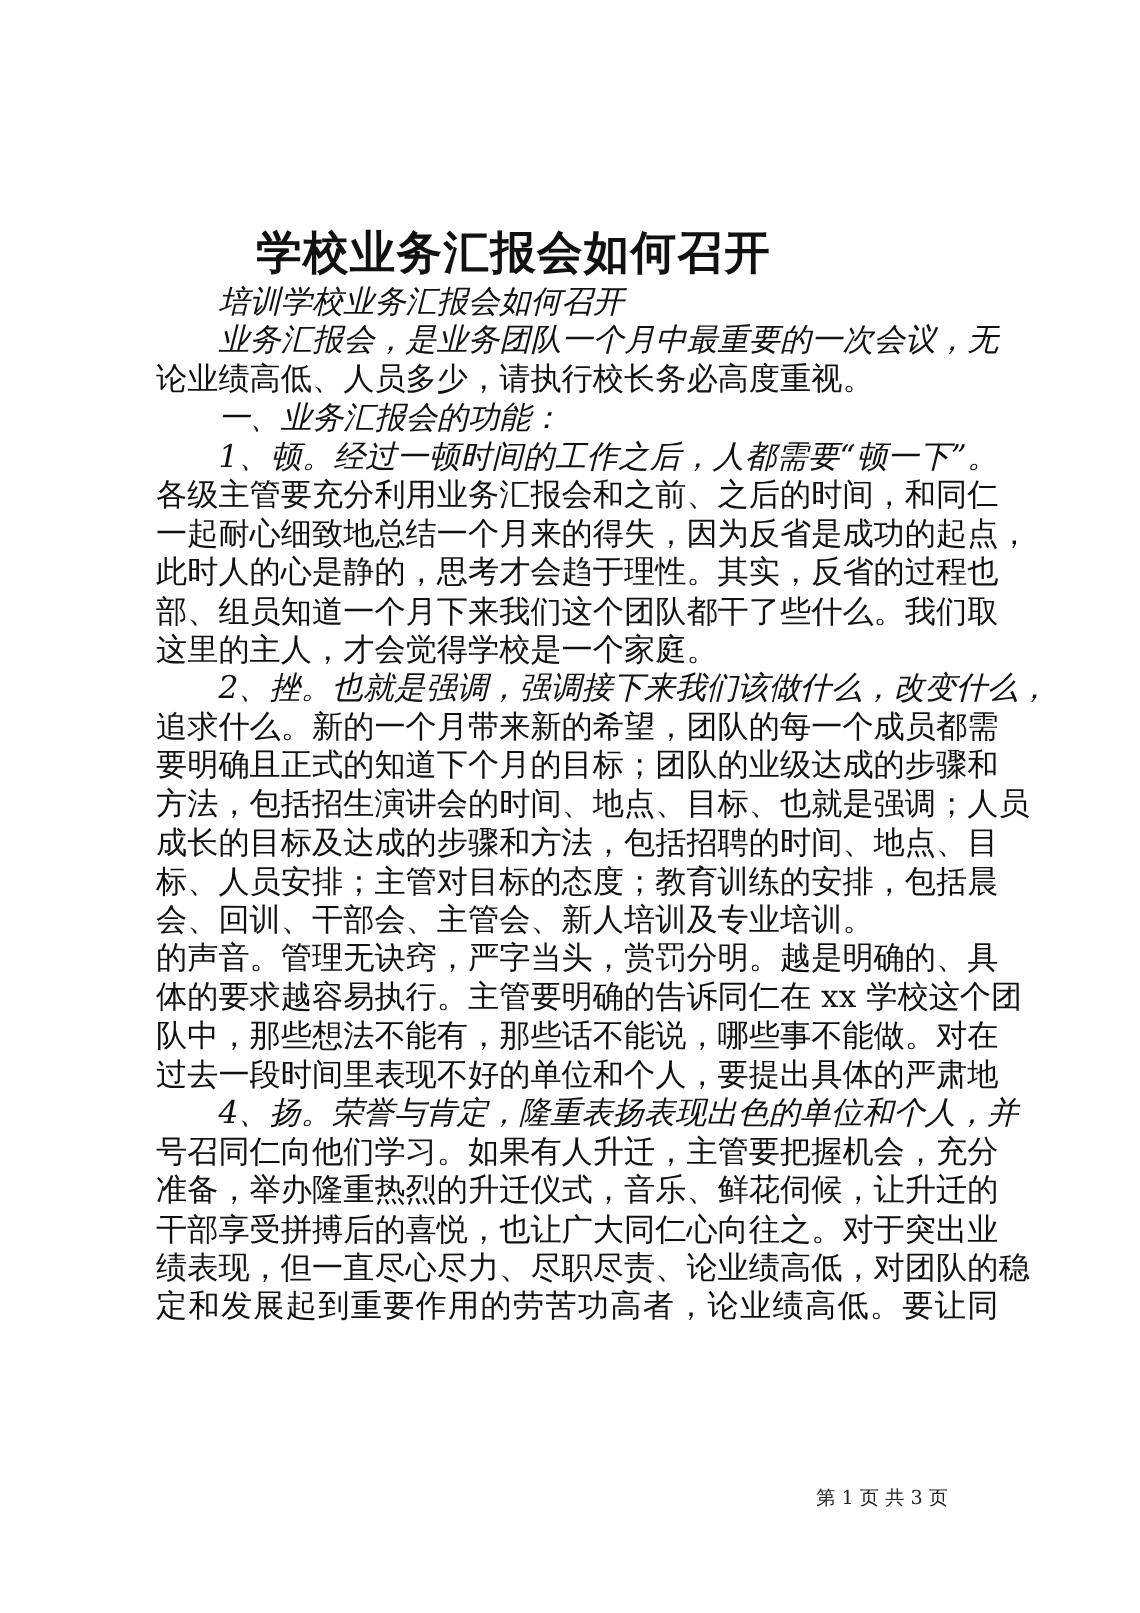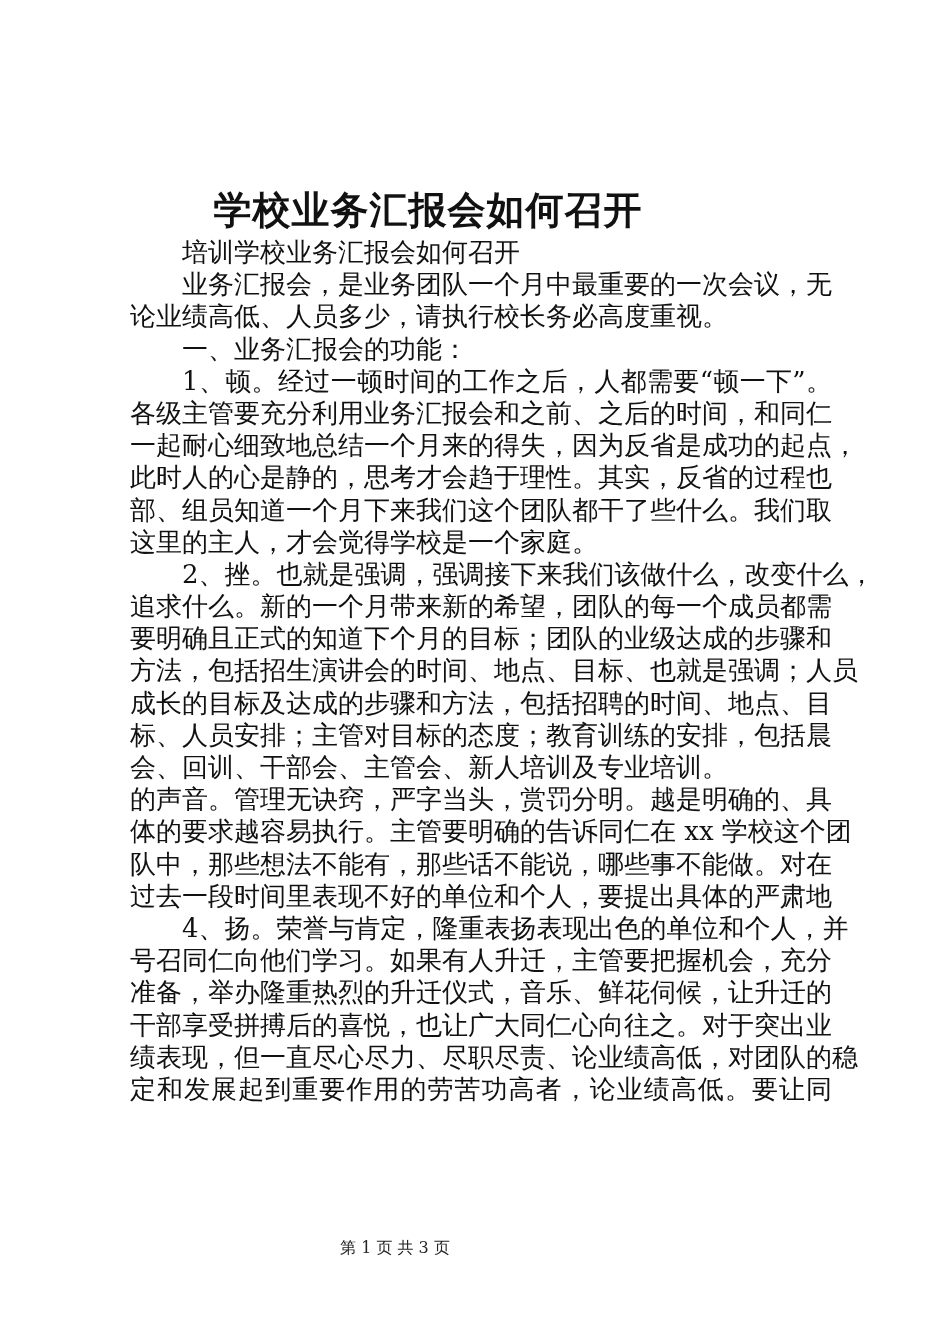--- a/index.html
+++ b/index.html
@@ -5,22 +5,22 @@
   html, body { margin: 0; padding: 0; background: #ffffff; }
   body { width: 950px; height: 1344px; position: relative; overflow: hidden;
          font-family: "DejaVu Serif", "Liberation Serif", serif; color: #111; }
   .title { position: absolute; top: 186px; left: 0; width: 856px; text-align: center;
            font-size: 38px; font-weight: bold; letter-spacing: 1px; line-height: 48px;
            font-family: "DejaVu Sans", "Liberation Sans", sans-serif; }
   .body { position: absolute; top: 236px; left: 130px; width: 702px; }
   .line { height: 32.2px; line-height: 32.2px; font-size: 26px; white-space: nowrap;
           text-align: justify; text-align-last: justify; letter-spacing: 0; }
   .line.last { text-align-last: left; }
-  .line.indent { padding-left: 52px; }
-  .footer { position: absolute; top: 1238px; left: 0; width: 790px; text-align: center;
+  .line.indent { padding-left: 52px; font-style: italic; }
+  .footer { position: absolute; top: 1238px; left: 0; width: 790px; text-align: right;
             font-size: 16px; color: #222; }
 </style>
 </head>
 <body>
 
 <div class="title">学校业务汇报会如何召开</div>
 
 <div class="body" id="doc-body">
     <div class="line indent last">培训学校业务汇报会如何召开</div>
     <div class="line indent">业务汇报会，是业务团队一个月中最重要的一次会议，无</div>

